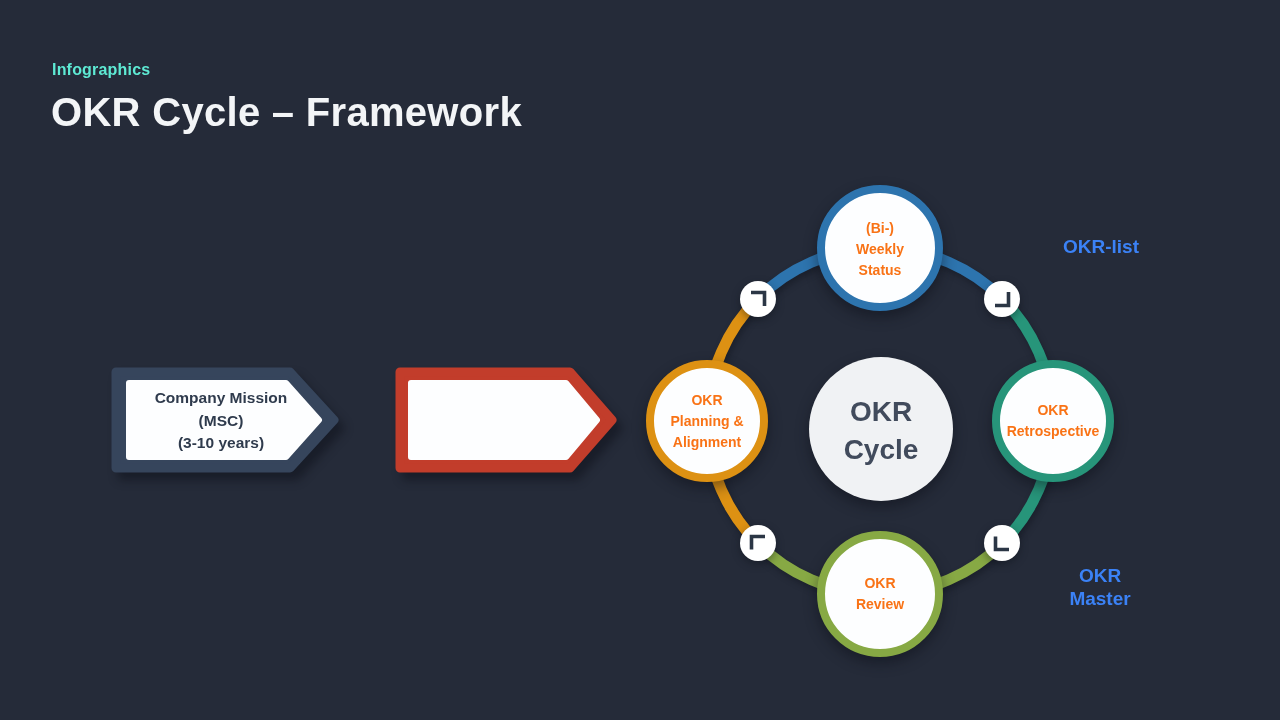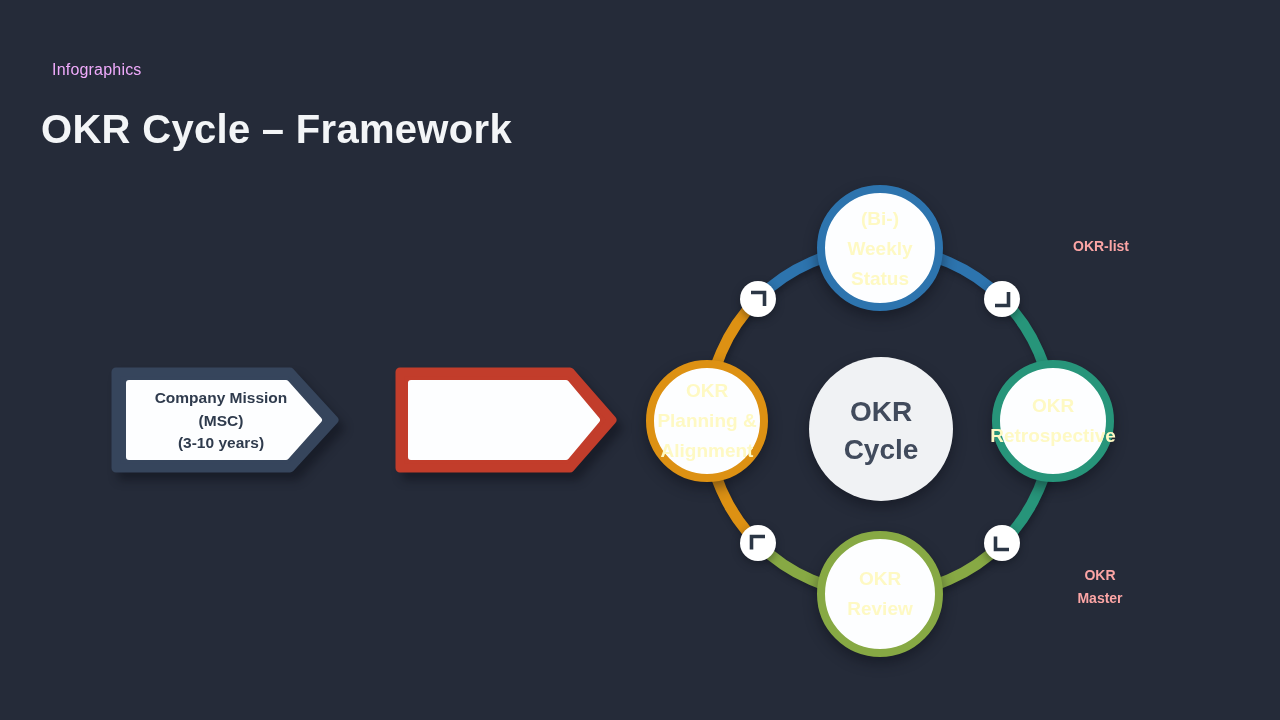--- a/index.html
+++ b/index.html
@@ -7,48 +7,47 @@
   body {
     background:#252b39;
     font-family:"Liberation Sans", sans-serif;
     position:relative;
   }
   .slide { position:absolute; inset:0; }
 
   
   .eyebrow {
     position:absolute; left:52px; top:61px;
-    font-size:16px; font-weight:400; color:#f0abfc;
+    font-size:16px; font-weight:700; color:#5eead4;
     letter-spacing:.2px;
   }
   .title {
-    position:absolute; left:41px; top:90px;
+    position:absolute; left:51px; top:90px;
     font-size:40px; font-weight:700; color:#f3f5f7;
     letter-spacing:.3px;
-    margin-top:17px;
   }
 
   
   svg.diagram { position:absolute; inset:0; width:1280px; height:720px; }
 
   .sh-arrow  { filter: drop-shadow(6px 8px 5px rgba(8,12,20,.45)); }
   .sh-circle { filter: drop-shadow(0 6px 7px rgba(8,12,20,.45)); }
   .sh-arc    { filter: drop-shadow(2px 4px 3px rgba(8,12,20,.35)); }
   .sh-dot    { filter: drop-shadow(0 3px 4px rgba(8,12,20,.4)); }
 
   
   .label {
     position:absolute; transform:translate(-50%,-50%);
     text-align:center; white-space:pre-line;
     font-weight:700; pointer-events:none;
   }
   .arrow-label  { font-size:15.5px; line-height:22.5px; color:#2f3b4d; }
-  .node-label   { font-size:19px; line-height:30px;  color:#fef9c3; }
+  .node-label   { font-size:14px; line-height:21px;  color:#f97316; }
   .center-label { font-size:28px;   line-height:38px;  color:#414b5c; }
-  .side-label   { font-size:14px; line-height:23px;  color:#fca5a5; }
+  .side-label   { font-size:19px; line-height:23px;  color:#3b82f6; }
 </style>
 </head>
 <body>
 
 <div class="slide">
 
   <div class="eyebrow">Infographics</div>
   <h1 class="title">OKR Cycle – Framework</h1>
 
   <svg class="diagram" viewBox="0 0 1280 720">

